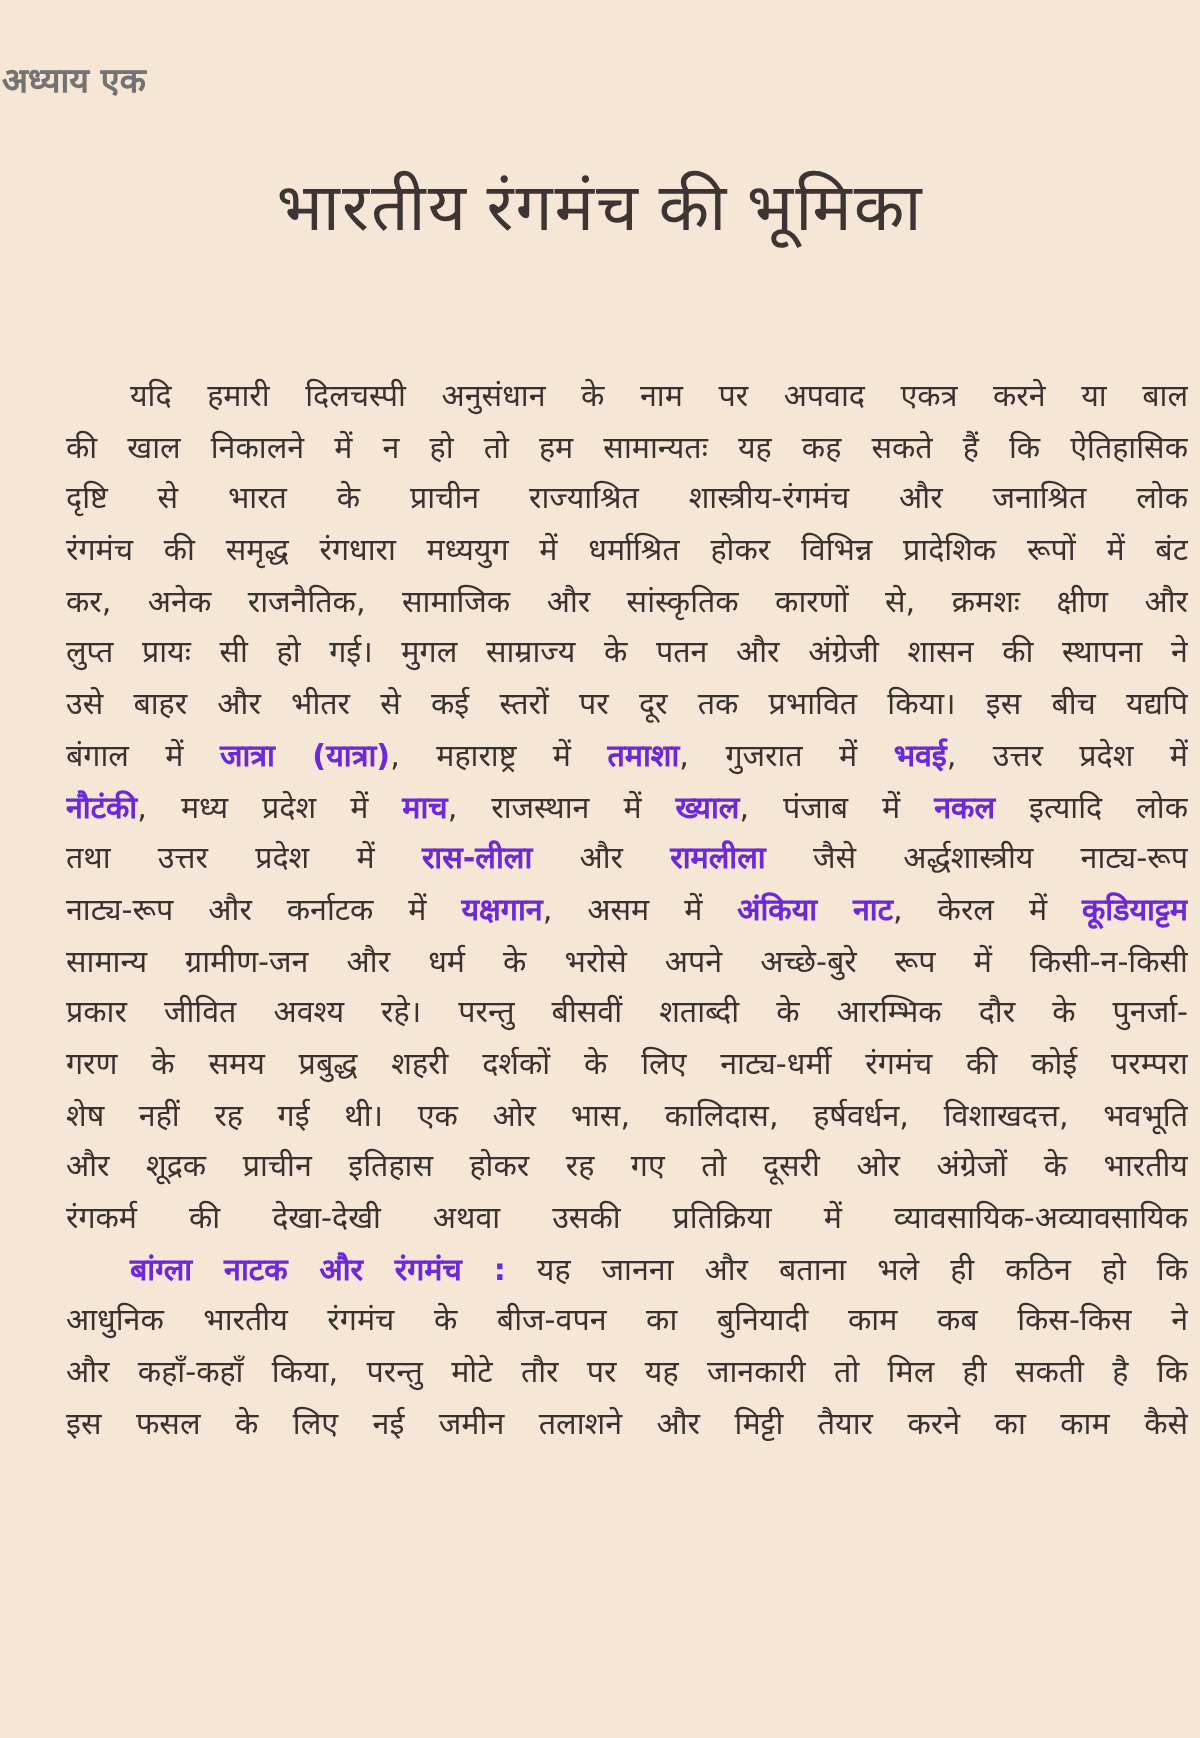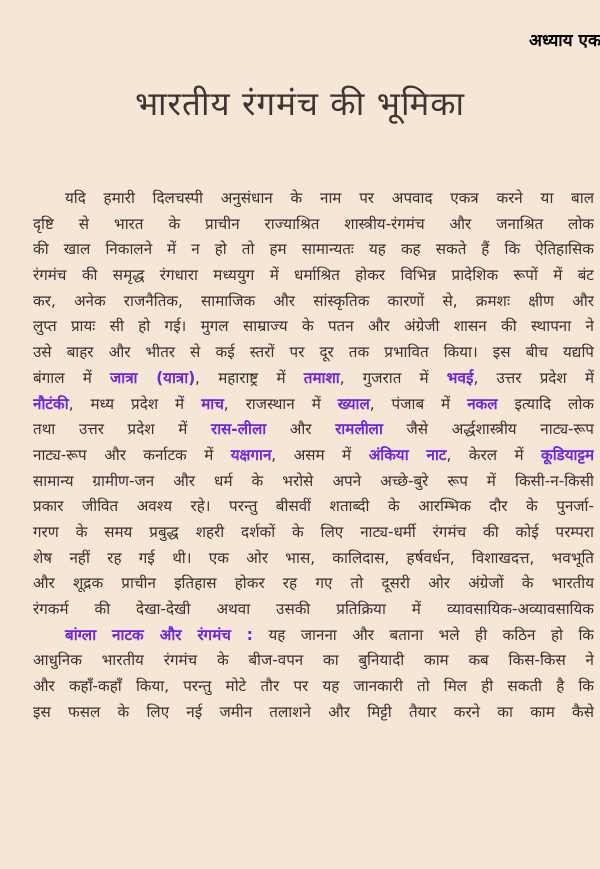--- a/index.html
+++ b/index.html
@@ -6,25 +6,25 @@
   body {
     width: 600px; height: 869px; overflow: hidden;
     background: #f6e6d6;
     color: #3a3230;
     font-family: "DejaVu Sans", sans-serif;
     position: relative;
   }
   .page { position: absolute; left: 0; top: 0; width: 600px; height: 869px; }
   .chapter-label {
     position: absolute; top: 28px; left: 1px; width: 600px;
-    text-align: right; font-size: 17px; font-weight: bold; color: #000000;
+    text-align: left; font-size: 17px; font-weight: bold; color: #737373;
   }
   .chapter-title {
     position: absolute; top: 80px; left: 0; width: 600px;
-    text-align: center; font-size: 33px; letter-spacing: 1px; color: #3d3533;
+    text-align: center; font-size: 33px; letter-spacing: 1px; color: #3d3533; font-family: Liberation Serif, serif;
   }
   .body-text {
     position: absolute; top: 186px; left: 21px; width: 561px; margin-left: 12px;
   }
   .line {
     height: 25.7px; line-height: 25.7px; font-size: 15.2px;
     white-space: nowrap; text-align: justify; text-align-last: justify;
     overflow: hidden;
   }
   .line.indent { padding-left: 32px; }
@@ -33,22 +33,22 @@
 </style>
 </head>
 <body>
 
 <div class="page">
   <div class="chapter-label">अध्याय एक</div>
   <div class="chapter-title">भारतीय रंगमंच की भूमिका</div>
 
   <div class="body-text">
     <div class="line indent">यदि हमारी दिलचस्पी अनुसंधान के नाम पर अपवाद एकत्र  करने या  बाल</div>
+    <div class="line">की खाल  निकालने में न हो तो हम  सामान्यतः यह कह सकते हैं  कि ऐतिहासिक</div>
     <div class="line">दृष्टि से  भारत  के  प्राचीन  राज्याश्रित  शास्त्रीय-रंगमंच  और  जनाश्रित  लोक</div>
-    <div class="line">की खाल  निकालने में न हो तो हम  सामान्यतः यह कह सकते हैं  कि ऐतिहासिक</div>
     <div class="line">रंगमंच की समृद्ध रंगधारा मध्ययुग में धर्माश्रित होकर विभिन्न प्रादेशिक रूपों में बंट</div>
     <div class="line">कर, अनेक राजनैतिक, सामाजिक और सांस्कृतिक कारणों से,  क्रमशः क्षीण और</div>
     <div class="line">लुप्त प्रायः सी हो गई। मुगल साम्राज्य के पतन और अंग्रेजी शासन की स्थापना ने</div>
     <div class="line">उसे बाहर और भीतर से कई स्तरों पर दूर तक प्रभावित किया। इस बीच यद्यपि</div>
 
     <div class="line"><span>बंगाल में </span><b>जात्रा (यात्रा)</b><span>, महाराष्ट्र में </span><b>तमाशा</b><span>,  गुजरात में </span><b>भवई</b><span>,  उत्तर प्रदेश में</span></div>
 
     <div class="line"><b>नौटंकी</b><span>, मध्य प्रदेश में </span><b>माच</b><span>, राजस्थान में </span><b>ख्याल</b><span>,  पंजाब में  </span><b>नकल</b><span> इत्यादि लोक</span></div>
 
     <div class="line"><span>तथा उत्तर प्रदेश  में  </span><b>रास-लीला</b><span>  और  </span><b>रामलीला</b><span>  जैसे  अर्द्धशास्त्रीय  नाट्य-रूप</span></div>

